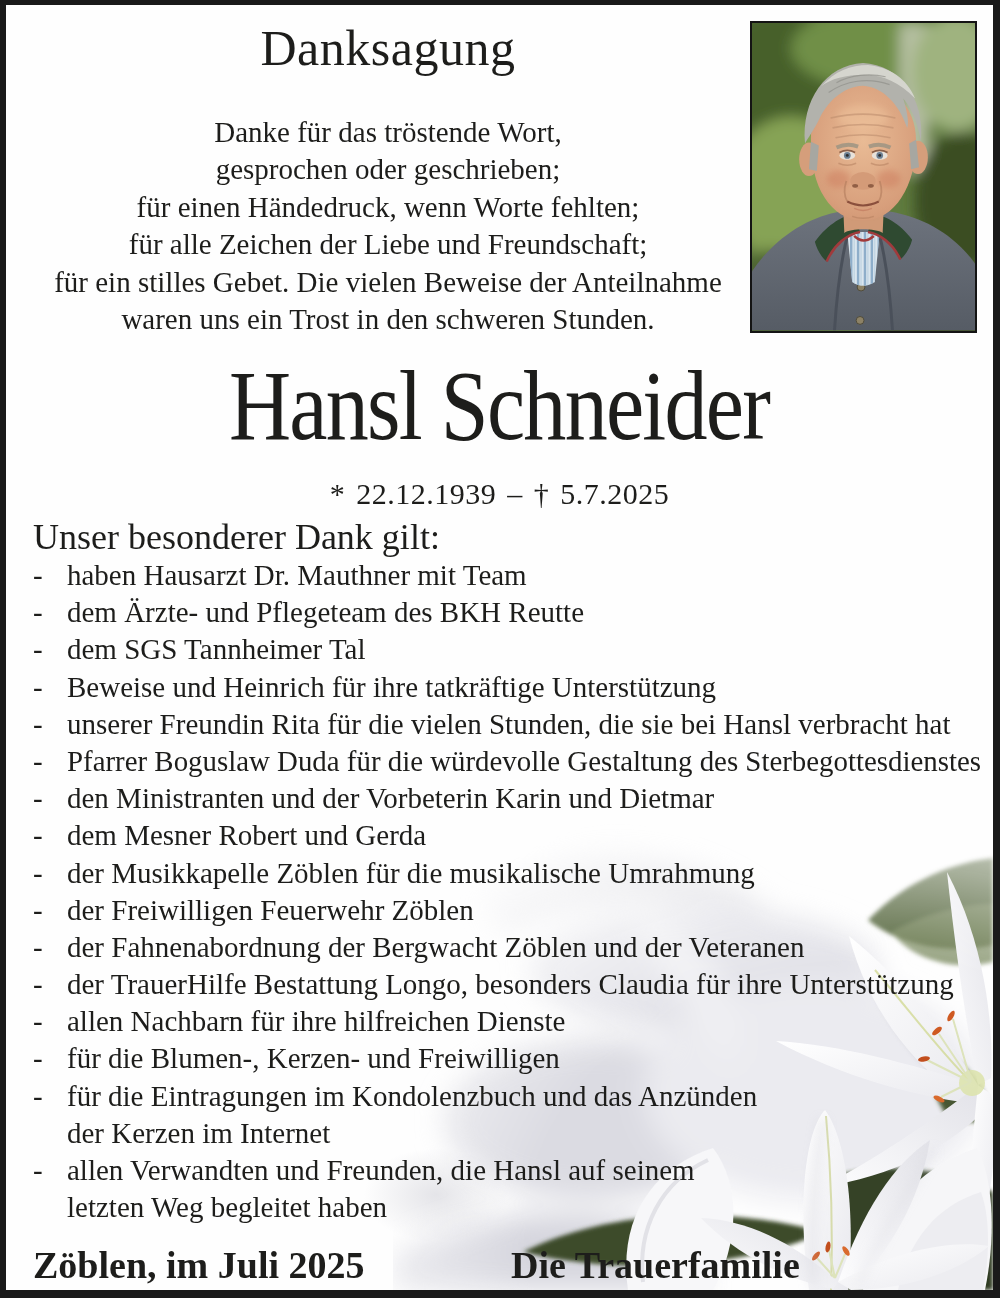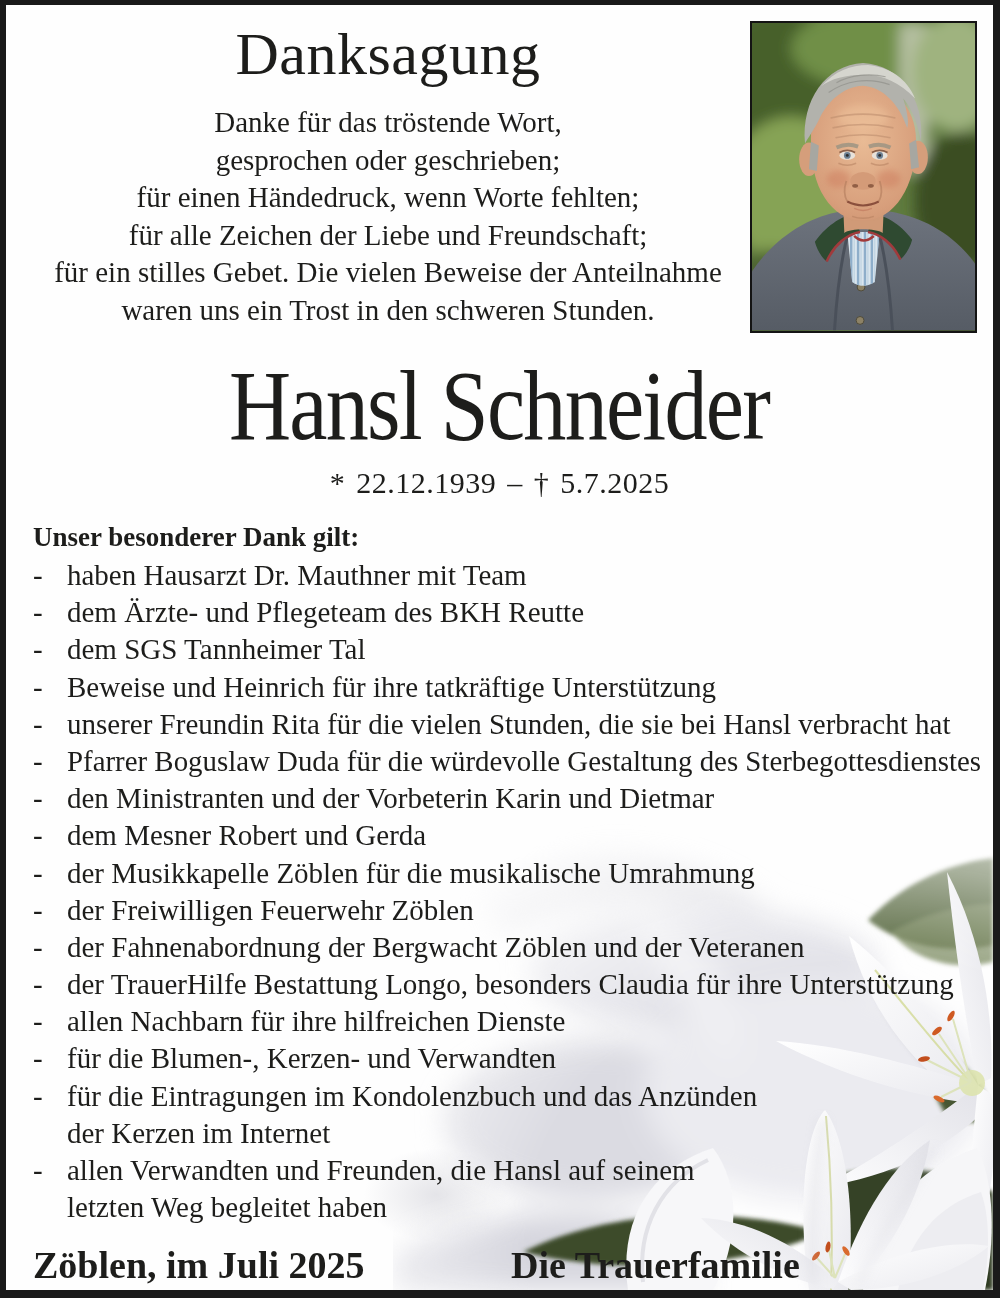--- a/index.html
+++ b/index.html
@@ -10,33 +10,33 @@
     background:#fefefe;
     border-style:solid;border-color:var(--frame,#1a1a1a);
     border-width:5px 7px 8px 6px;
     font-family:"Liberation Serif","DejaVu Serif",serif;
     color:var(--text,#1d1d1b);
     overflow:hidden;
   }
   .fit{display:inline-block;white-space:nowrap;}
   
   .intro{position:absolute;left:24px;top:12px;width:716px;text-align:center;}
-  .title{font-size:60px;line-height:1.25;margin-bottom:12px;letter-spacing:0.5px;}
+  .title{font-size:50px;line-height:1.25;letter-spacing:0.5px;}
   .intro-line{font-size:29px;line-height:37.5px;height:37.5px;}
-  .intro-line .fit{transform-origin:50% 50%;}
+  .intro-line .fit{transform-origin:50% 50%;margin-top:34px;}
   
   .photo-frame{position:absolute;left:744px;top:16px;width:223px;height:308px;border:2px solid #141414;background:#5f7b3f;}
   .photo-frame svg{display:block;width:100%;height:100%;}
   
   .name-wrap{position:absolute;left:0;top:348px;width:987px;text-align:center;}
   .name{font-size:100px;line-height:1.05;display:inline-block;transform:scale(0.86,1);transform-origin:50% 50%;letter-spacing:-2px;}
-  .dates{font-size:30px;margin-top:8px;letter-spacing:0.5px;word-spacing:3px;}
+  .dates{font-size:30px;margin-top:19px;letter-spacing:0.5px;word-spacing:3px;}
   
   .thanks{position:absolute;left:27px;top:512px;width:948px;}
-  .thanks-heading{font-weight:bold;font-size:27px;line-height:40px;}
+  .thanks-heading{font-weight:normal;font-size:36px;line-height:40px;}
   .t-row{display:flex;font-size:29px;line-height:37.2px;height:37.2px;}
   .dash{width:34px;flex:0 0 34px;}
   .t-row .fit{transform-origin:0 50%;}
   
   .footer{position:absolute;left:27px;top:1238px;width:948px;font-weight:bold;font-size:38px;}
   .signature{position:absolute;left:478px;top:0;}
   
   .wash{position:absolute;left:330px;top:1125px;width:200px;height:130px;
         background:radial-gradient(closest-side,rgba(203,203,211,0.5),rgba(203,203,211,0) 72%);}
   .lily{position:absolute;right:0;bottom:0;width:600px;height:470px;pointer-events:none;}
@@ -304,21 +304,21 @@
         <div class="t-row">
           <span class="dash">-</span>
           <span class="fit">der TrauerHilfe Bestattung Longo, besonders Claudia für ihre Unterstützung</span>
         </div>
         <div class="t-row">
           <span class="dash">-</span>
           <span class="fit">allen Nachbarn für ihre hilfreichen Dienste</span>
         </div>
         <div class="t-row">
           <span class="dash">-</span>
-          <span class="fit">für die Blumen-, Kerzen- und Verwandten</span>
+          <span class="fit">für die Blumen-, Kerzen- und Freiwilligen</span>
         </div>
         <div class="t-row">
           <span class="dash">-</span>
           <span class="fit">für die Eintragungen im Kondolenzbuch und das Anzünden</span>
         </div>
         <div class="t-row">
           <span class="dash"></span>
           <span class="fit">der Kerzen im Internet</span>
         </div>
         <div class="t-row">

